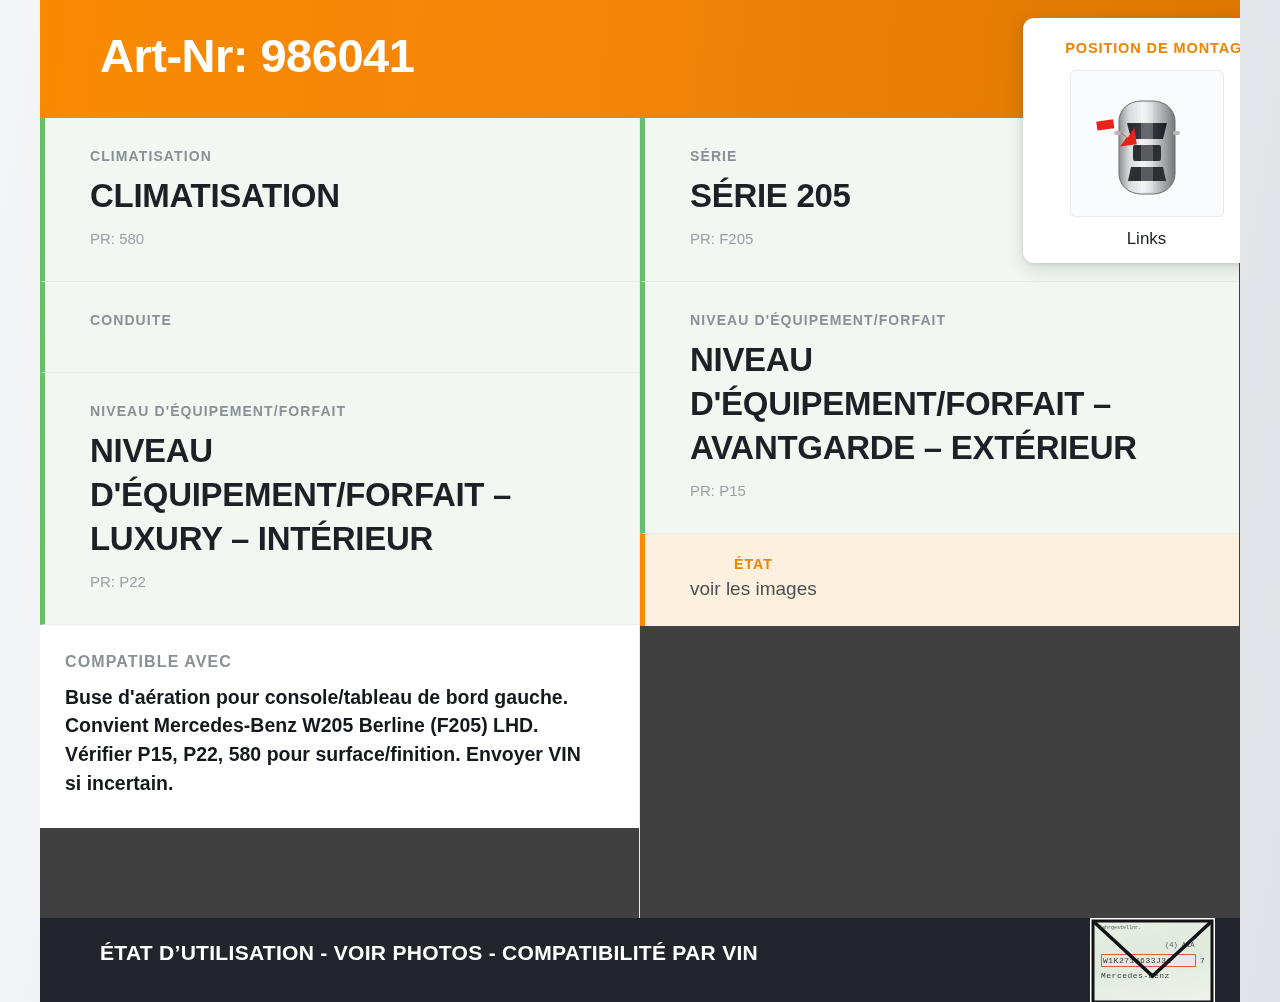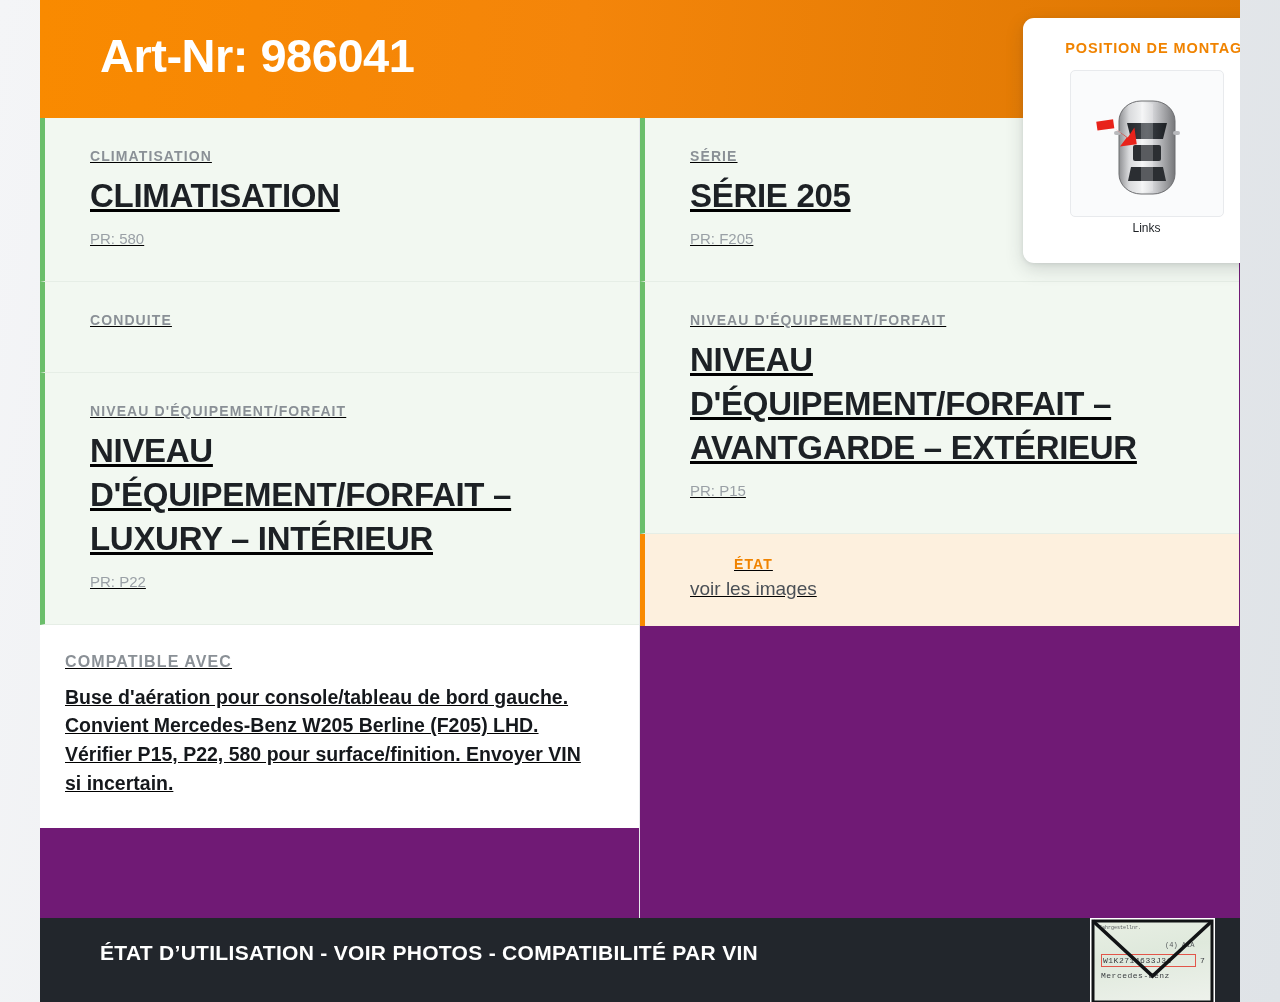--- a/index.html
+++ b/index.html
@@ -13,21 +13,21 @@
     font-family: "Liberation Sans", sans-serif;
     overflow: hidden;
   }
 
   .page {
     position: absolute;
     left: 40px;
     top: 0;
     width: 1200px;
     height: 1002px;
-    background: #701a75;
+    background: #404040;
     overflow: hidden;
   }
 
   
   .header {
     position: absolute;
     left: 0;
     top: 0;
     width: 1200px;
     height: 118px;
@@ -49,21 +49,20 @@
     position: absolute;
     left: 0;
     top: 118px;
     width: 1200px;
     height: 800px;
     display: flex;
   }
   .col {
     width: 599px;
     position: relative;
-    text-decoration: underline;
   }
   .col-left {
     border-right: 1px solid #e7e9ec;
   }
 
   
   .spec {
     position: relative;
     background: #f2f8f1;
     border-left: 5px solid #6bbe6b;
@@ -156,23 +155,23 @@
     width: 152px;
     height: 145px;
     margin: 14px auto 0;
     background: #fafbfc;
     border: 1px solid #e8eaed;
     border-radius: 5px;
     position: relative;
     overflow: hidden;
   }
   .position-caption {
-    font-size: 12px;
+    font-size: 17px;
     color: #1d2125;
-    margin-top: 4px;
+    margin-top: 12px;
   }
 
   
   .footer {
     position: absolute;
     left: 0;
     top: 918px;
     width: 1200px;
     height: 84px;
     background: #22262c;

